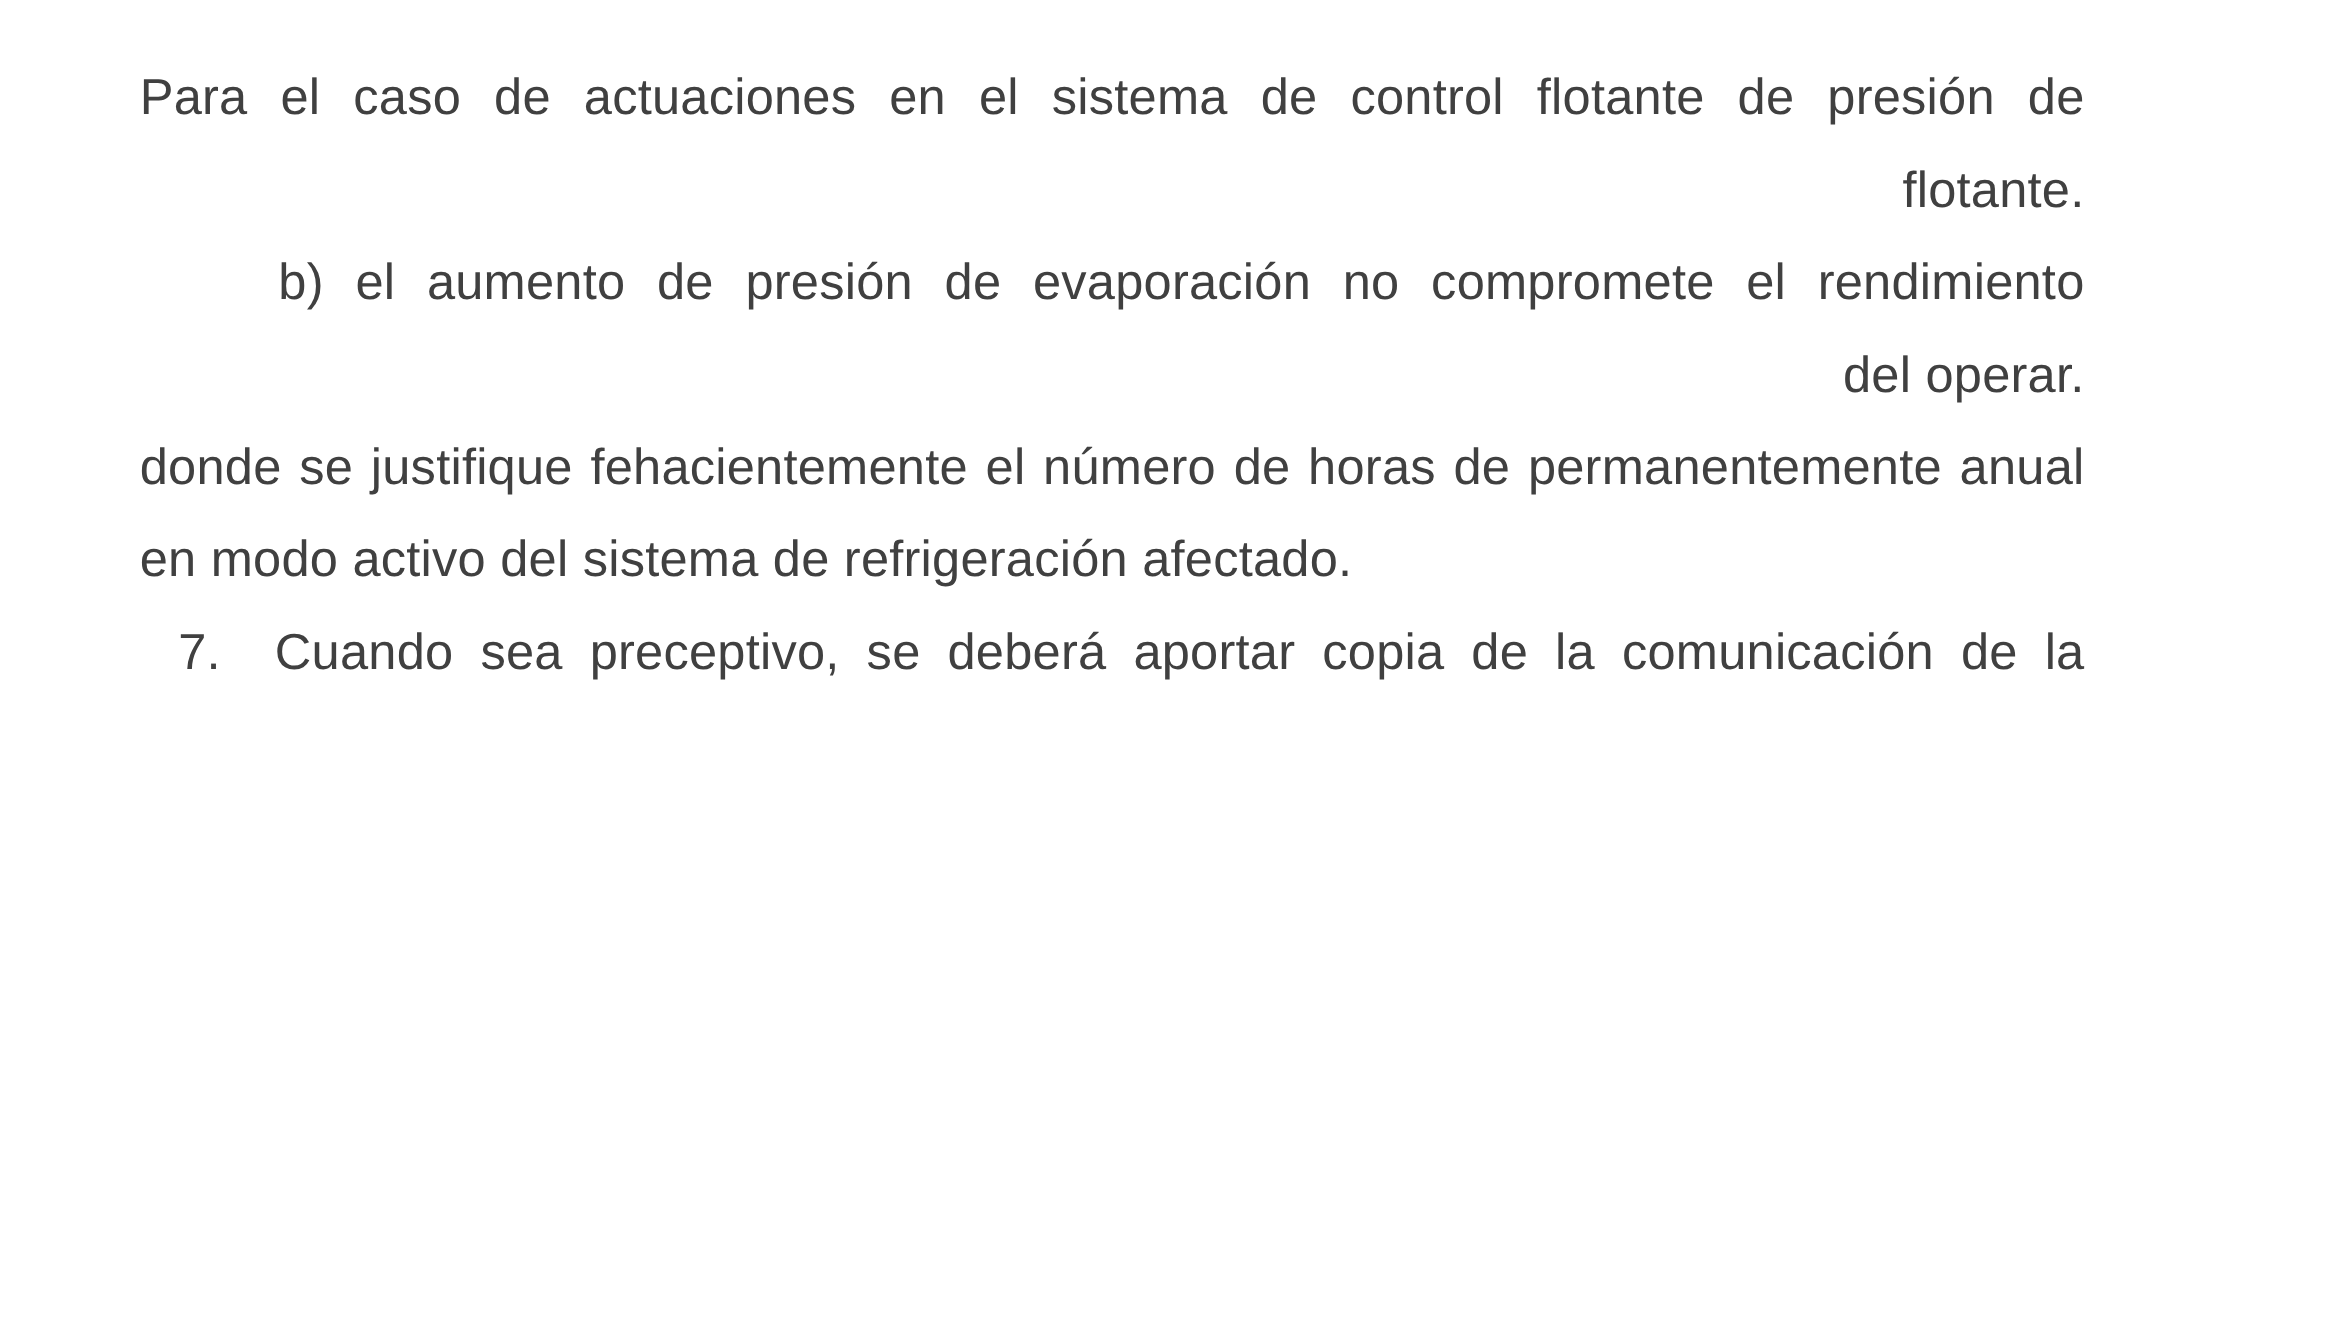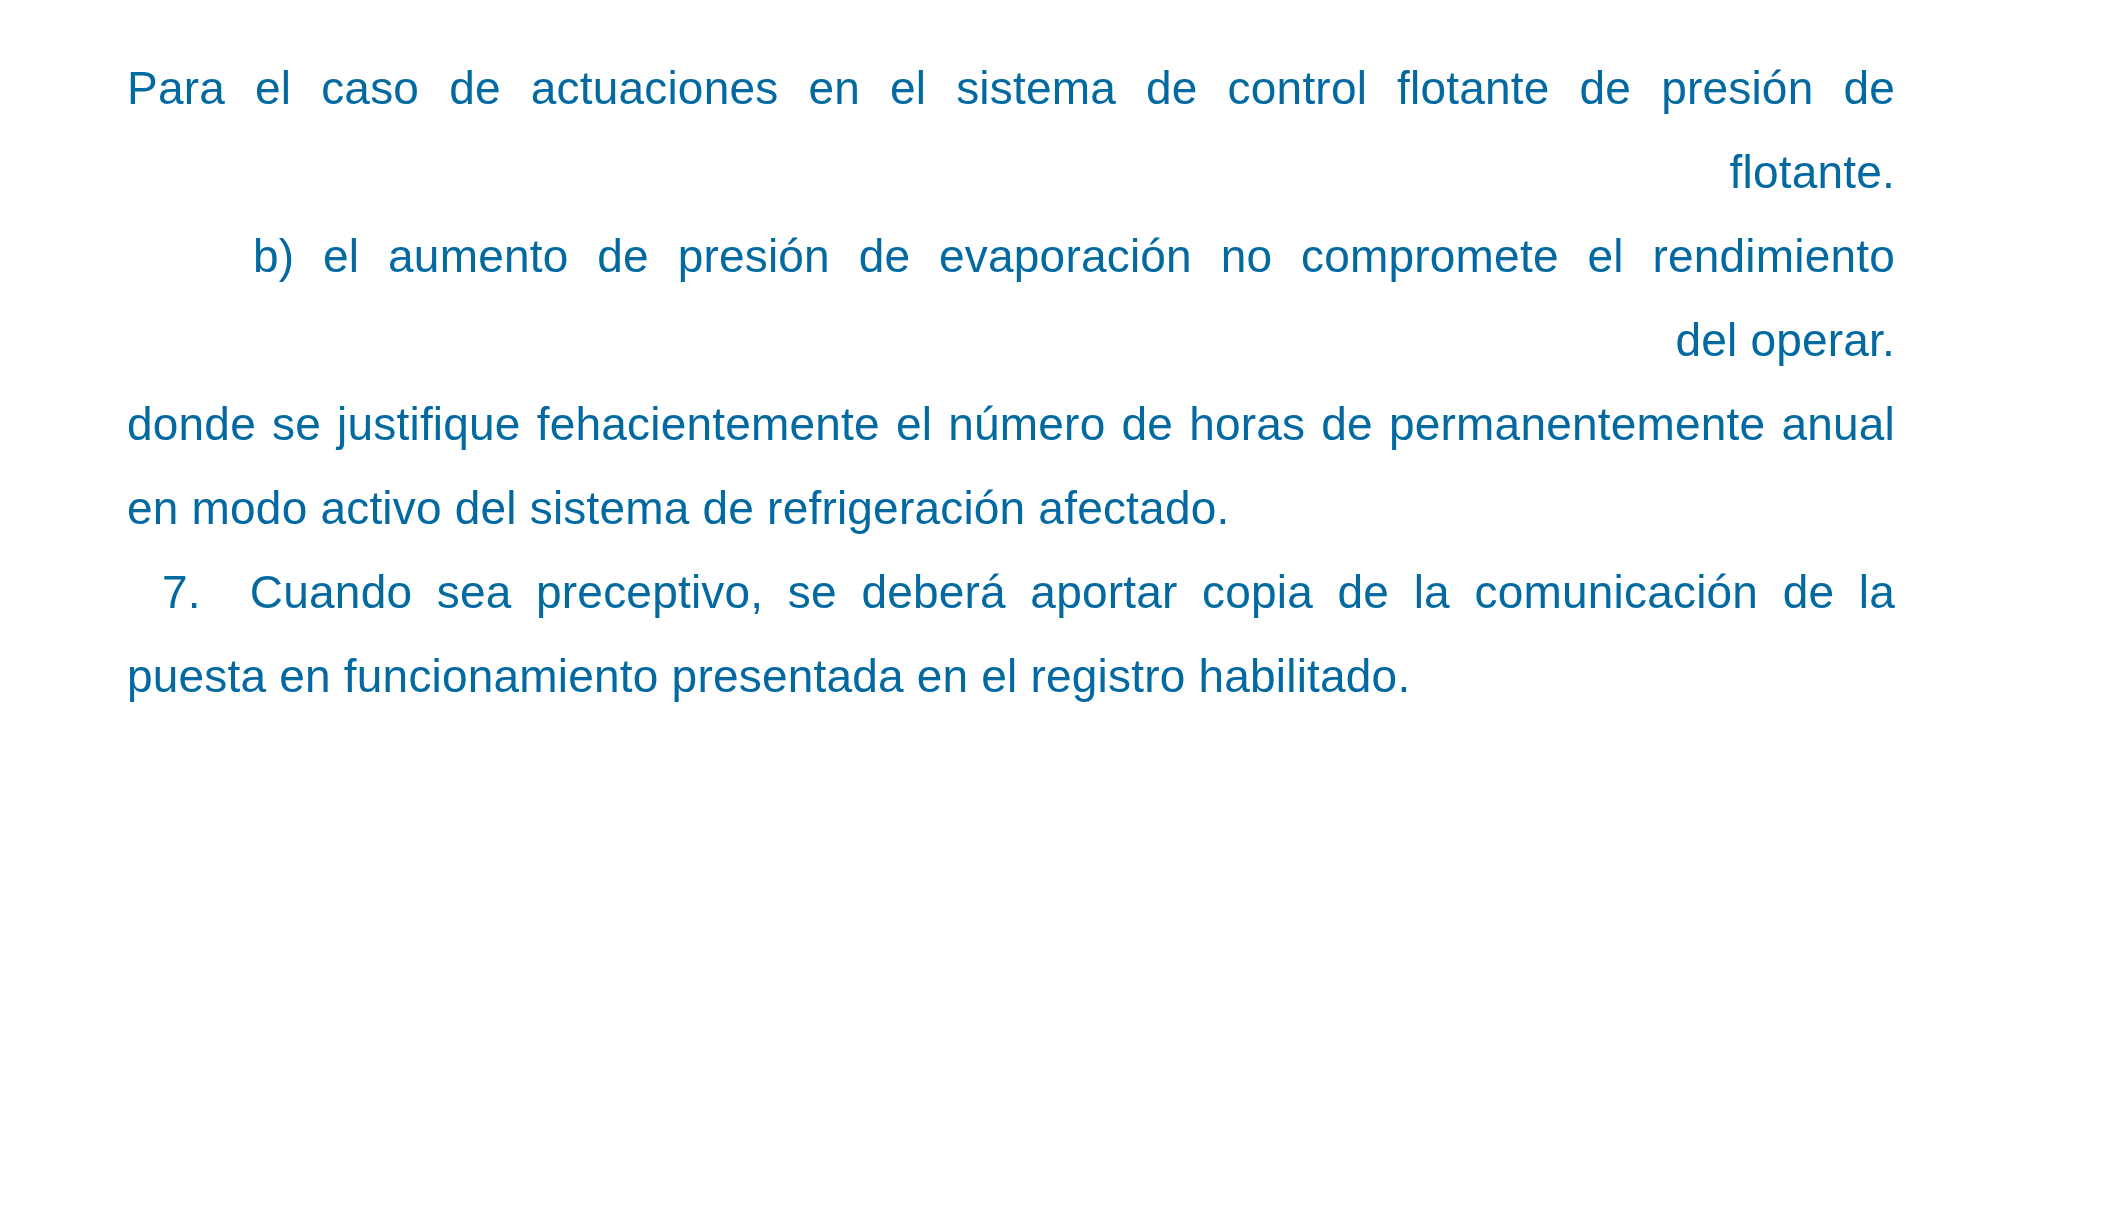--- a/index.html
+++ b/index.html
@@ -12,21 +12,21 @@
     height: 1220px;
     position: relative;
     overflow: hidden;
     font-family: "Liberation Sans", "DejaVu Sans", sans-serif;
   }
   .doc-page {
     position: absolute;
     left: 127px;
     top: 46px;
     width: 1768px;
-    color: #0369a1;
+    color: #404040;
     font-size: 46px;
     line-height: 84px;
     font-weight: 400;
     letter-spacing: 0.2px;
   }
   .line {
     min-height: 84px;
   }
   
   .just {
@@ -44,14 +44,13 @@
 <body>
 
 <div class="doc-page" id="doc-page">
     <div class="line s-flush just">Para el caso de actuaciones en el sistema de control flotante de presión de</div>
     <div class="line s-list-cont">flotante.</div>
     <div class="line s-list-first just">b) el aumento de presión de evaporación no compromete el rendimiento</div>
     <div class="line s-list-cont">del operar.</div>
     <div class="line s-flush just">donde se justifique fehacientemente el número de horas de permanentemente anual</div>
     <div class="line s-flush">en modo activo del sistema de refrigeración afectado.</div>
     <div class="line s-num7 just">7.&nbsp; Cuando sea preceptivo, se deberá aportar copia de la comunicación de la</div>
-    <div class="line s-flush">puesta en funcionamiento presentada en el registro habilitado.</div>
   </div>
 
 </body></html>

